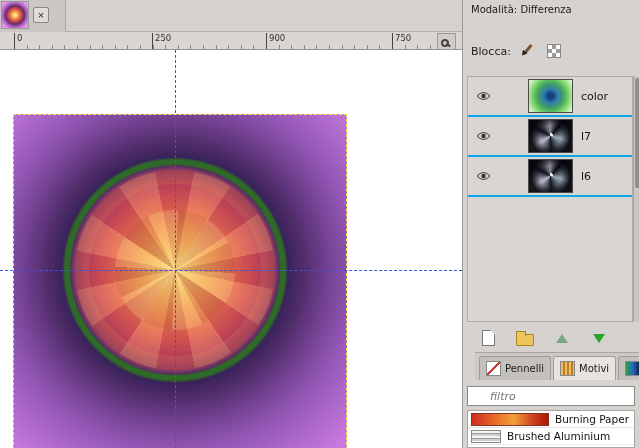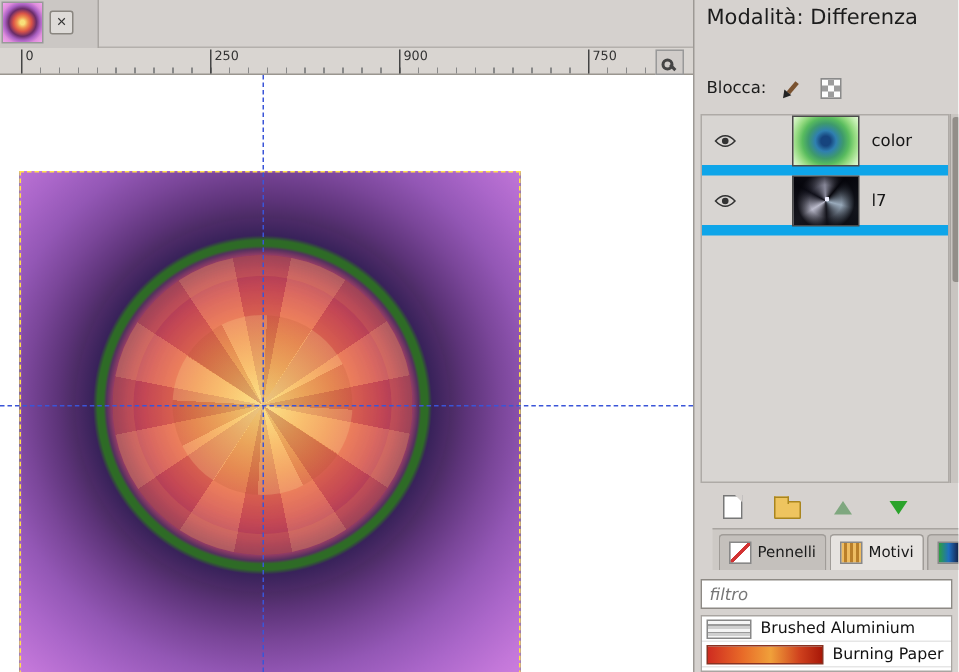--- a/index.html
+++ b/index.html
@@ -40,32 +40,32 @@
   .p1 { left:61px; top:55px; width:200px; height:200px;
      background:repeating-conic-gradient(from 11deg, rgba(255,205,130,.20) 0 22.5deg, rgba(140,35,65,.18) 22.5deg 45deg);
      box-shadow: inset 0 0 0 14px rgba(250,160,90,.15), inset 0 0 30px rgba(120,20,50,.25); }
   .p2 { left:101px; top:95px; width:120px; height:120px;
      background:repeating-conic-gradient(from 33deg, rgba(255,225,150,.22) 0 30deg, rgba(170,70,40,.16) 30deg 60deg); }
   .guide-v { position:absolute; left:175px; top:0; height:100%; width:0; border-left:1px dashed #3a55d8; z-index:5; }
   .guide-h { position:absolute; top:220px; left:0; width:100%; height:0; border-top:1px dashed #3a55d8; z-index:5; }
 
   
   .panel { position:absolute; left:462px; top:0; width:177px; height:448px; background:#d6d2cf; border-left:1px solid #9d9995; overflow:hidden; }
-  .mode-row { position:absolute; left:8px; top:4px; font-size:14px; color:#1c1c1c; white-space:nowrap; }
+  .mode-row { position:absolute; left:8px; top:4px; font-size:10px; color:#1c1c1c; white-space:nowrap; }
   .opacity-slider { position:absolute; left:6px; top:28px; width:167px; height:19px;
      background:linear-gradient(#60656e,#52565e); border:1px solid #3e4248; color:#f2f2f2;
      font-size:11px; line-height:17px; padding-left:7px; }
-  .lock-row { position:absolute; left:8px; top:52px; height:20px; display:flex; align-items:flex-start; gap:10px; font-size:11px; color:#1c1c1c; }
+  .lock-row { position:absolute; left:8px; top:38px; height:20px; display:flex; align-items:flex-end; gap:10px; font-size:11px; color:#1c1c1c; }
   .brush-wrap { position:relative; width:16px; height:16px; display:inline-block; }
   .brush { position:absolute; left:6px; top:2px; width:3px; height:9px; background:#7a5230; transform:rotate(40deg); }
   .brush::after { content:""; position:absolute; left:-2px; bottom:-5px; border-left:3px solid transparent; border-right:3px solid transparent; border-top:5px solid #222; }
   .checker { width:14px; height:14px; border:1px solid #8a8a8a; background:repeating-conic-gradient(#9c9c9c 0 25%, #fdfdfd 0 50%); background-size:8px 8px; display:inline-block; }
 
   .layers-list { position:absolute; left:4px; top:76px; width:166px; height:246px; background:#d8d5d2; border:1px solid #aeaaa6; }
-  .layer-row { height:40px; display:flex; align-items:center; border-bottom:7px solid #0ea5e9; padding:0 4px; }
+  .layer-row { height:40px; display:flex; align-items:center; border-bottom:2px solid #0ea5e9; padding:0 4px; }
   .eye { width:22px; display:flex; justify-content:center; }
   .thumb { width:45px; height:34px; margin-left:34px; border:1px solid #4a4a4a; background-color:#0c0c14; flex:0 0 auto; }
   .t-color { background: radial-gradient(circle at 50% 50%, #16447e 0 12%, #2f7fb0 26%, #3e9a6c 44%, #58bb5e 58%, #8fd87c 72%, #c4eeb2 88%, #e4f7d8 100%); }
   .t-spiral { background:
      radial-gradient(circle at 52% 46%, #eeeeff 0 5%, rgba(0,0,0,0) 6%),
      radial-gradient(circle at 50% 50%, rgba(0,0,0,0) 0 40%, rgba(4,4,10,.9) 72%),
      conic-gradient(from 40deg at 50% 50%, #07070d, #99aabb 18%, #14141c 38%, #bbbbcc 55%, #10101a 72%, #888899 88%, #07070d); }
   .lname { margin-left:8px; font-size:11px; color:#161616; }
 
   .vscroll { position:absolute; left:170px; top:76px; width:7px; height:246px; background:#c9c5c1; border-left:1px solid #a8a4a0; }
@@ -82,21 +82,21 @@
 
   .dock-tabs { position:absolute; left:0; top:352px; width:177px; height:28px; display:flex; gap:2px; padding:3px 0 0 4px; border-top:1px solid #a8a4a0; background:#cdc9c5; overflow:hidden;margin-left:12px; }
   .dtab { display:flex; align-items:center; gap:4px; padding:3px 6px; background:#c4c0bc; border:1px solid #a09c98; border-bottom:none; font-size:10px; white-space:nowrap; border-radius:3px 3px 0 0; color:#1a1a1a; }
   .dtab.active { background:#e6e3e0; }
   .ticon { width:15px; height:15px; border:1px solid #888; flex:0 0 auto; }
   .ti-brush { background:linear-gradient(135deg,#fff 44%, #d23333 44% 56%, #fff 56%); }
   .ti-pattern { background:repeating-linear-gradient(90deg,#eebc62 0 2px, #b97f2a 2px 4px); }
   .ti-gradient { background:linear-gradient(90deg,#2d9e42,#1f6fc0,#15244a); }
 
   .filter-input { position:absolute; left:4px; top:386px; width:168px; height:20px; border:1px solid #8d8984; background:#fff;
-     font-family:"DejaVu Sans", sans-serif; font-size:11px; font-style:italic; padding:0 5px; color:#333; }
+     font-family:"DejaVu Sans", sans-serif; font-size:11px; font-style:italic; padding:0 22px; color:#333; }
   .filter-input::placeholder { color:#777; font-style:italic; }
 
   .pattern-list { position:absolute; left:4px; top:410px; width:168px; height:38px; background:#fff; border:1px solid #a9a5a1; overflow:hidden; }
   .pat-row { height:17px; display:flex; align-items:center; gap:6px; padding:1px 3px; border-bottom:1px solid #e6e6e6; font-size:10.5px; color:#111; white-space:nowrap; }
   .pthumb { height:13px; border:1px solid #888; flex:0 0 auto; }
   .p-alu { width:30px; background:repeating-linear-gradient(180deg,#f5f5f5 0 2px, #9b9b9b 2px 3px, #cfcfcf 3px 5px); }
   .p-fire { width:78px; background:linear-gradient(90deg,#cf2c20,#e86a28 30%, #f0a03a 55%, #d0421e 80%, #a81808); border-color:#883322; }
 </style>
 </head>
 <body>
@@ -105,21 +105,21 @@
 
   <div class="topstrip">
     <div class="doc-tab">
       <div class="mini-mandala"></div>
       <button class="tab-close"><span>×</span></button>
     </div>
   </div>
 
   <div class="ruler">
     <span class="rl" style="left:14px">0</span>
-    <span class="rl" style="left:140px">250</span>
+    <span class="rl" style="left:152px">250</span>
     <span class="rl" style="left:266px">900</span>
     <span class="rl" style="left:392px">750</span>
   </div>
   <button class="ruler-zoom">
     <span class="mag"></span>
   </button>
 
   <div class="canvas">
     <div class="image-frame">
       <div class="image-art">
@@ -158,20 +158,30 @@
       <div class="layer-row">
         <span class="eye">
             <svg width="15" height="10" viewBox="0 0 15 10">
               <path d="M1 5 Q7.5 -2 14 5 Q7.5 12 1 5 Z" fill="none" stroke="#333"></path>
               <circle cx="7.5" cy="5" r="2.2" fill="#333"></circle>
             </svg>
           </span>
         <span class="thumb t-spiral"></span>
         <span class="lname">l7</span>
       </div>
+      <div class="layer-row">
+        <span class="eye">
+            <svg width="15" height="10" viewBox="0 0 15 10">
+              <path d="M1 5 Q7.5 -2 14 5 Q7.5 12 1 5 Z" fill="none" stroke="#333"></path>
+              <circle cx="7.5" cy="5" r="2.2" fill="#333"></circle>
+            </svg>
+          </span>
+        <span class="thumb t-spiral"></span>
+        <span class="lname">l6</span>
+      </div>
     </div>
 
     <div class="vscroll">
         <div class="vthumb"></div>
       </div>
 
     <div class="layer-actions">
       <button>
           <span class="sheet"></span>
         </button>
@@ -198,23 +208,23 @@
       <div class="dtab">
         <span class="ticon ti-gradient"></span>
         <span>Gradienti</span>
       </div>
     </div>
 
     <input class="filter-input" placeholder="filtro" style="">
 
     <div class="pattern-list">
       <div class="pat-row">
+        <span class="pthumb p-fire"></span>
+        <span>Burning Paper</span>
+      </div>
+      <div class="pat-row">
         <span class="pthumb p-alu"></span>
         <span>Brushed Aluminium</span>
       </div>
-      <div class="pat-row">
-        <span class="pthumb p-fire"></span>
-        <span>Burning Paper</span>
-      </div>
     </div>
 
   </div>
 </div>
 
 </body></html>

